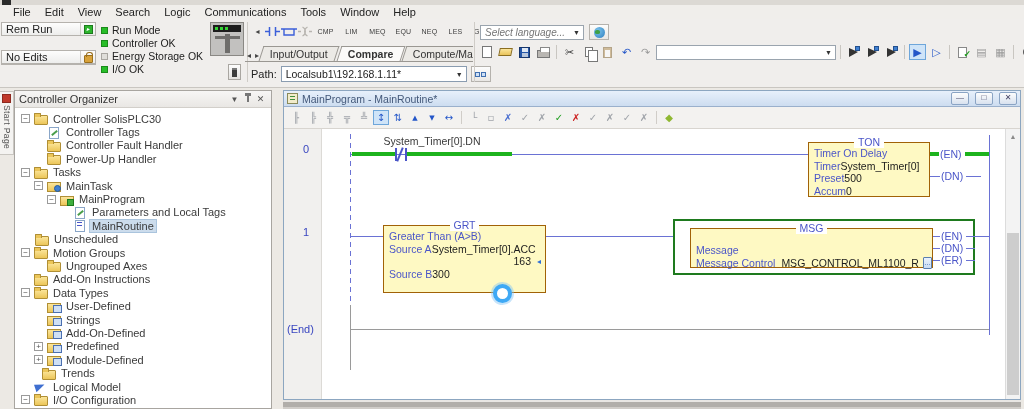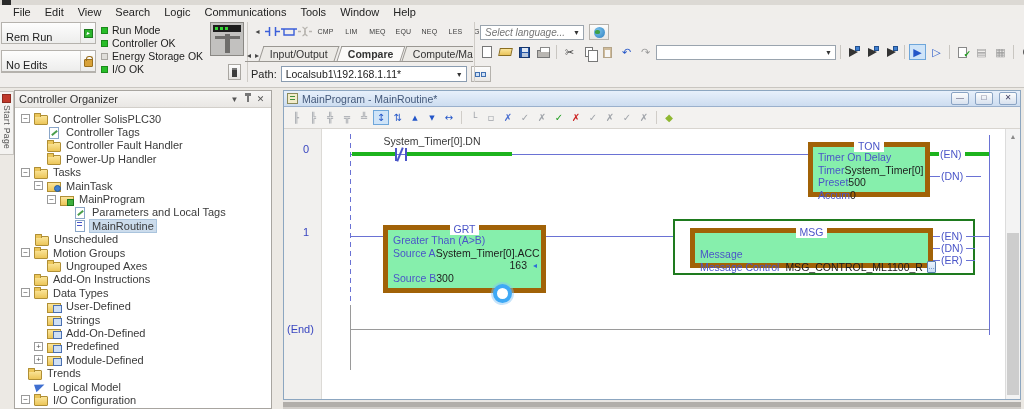--- a/index.html
+++ b/index.html
@@ -7,21 +7,21 @@
   body{position:relative;background:#ece9e4;font-family:"Liberation Sans",sans-serif;-webkit-font-smoothing:antialiased}
   .abs{position:absolute}
 
   
   #app-top{left:0;top:0;width:1024px;height:5px;background:#dcd9d4}
   #app-icon-frag{left:2px;top:0;width:9px;height:5px;background:#2b2b2b}
   #menubar{left:0;top:5px;width:1024px;height:14px;background:#f0eeeb;display:flex;align-items:center;padding-left:6px;font-size:11px;color:#222}
   #menubar span{padding:0 7px;cursor:default}
   #toolband{left:0;top:19px;width:1024px;height:69px;background:#f0eeec;border-bottom:1px solid #c9c6c1}
 
-  .sbox{position:absolute;left:1px;width:95px;height:22px;background:linear-gradient(#fdfdfd,#ededec);border:1px solid #b5b2ad;display:flex;align-items:flex-end;font-size:11px;color:#222}
+  .sbox{position:absolute;left:1px;width:95px;height:14px;background:linear-gradient(#fdfdfd,#ededec);border:1px solid #b5b2ad;display:flex;align-items:flex-start;font-size:11px;color:#222}
   .sbox .t{padding-left:4px;flex:1;white-space:nowrap}
   .sbox .icell{width:15px;height:100%;border-left:1px solid #cfccc7;display:flex;align-items:center;justify-content:center}
   .runico{width:9px;height:9px;background:#2db52d;border:1px solid #1d7a1d;color:#fff;font-size:6px;line-height:7px;text-align:center}
   .farrow{font-size:8px;color:#333}
   .lockico{position:relative;width:9px;height:8px;background:#d8a23a;border:1px solid #9a6f1d;border-radius:1px;margin-top:3px}
   .lockico::before{content:"";position:absolute;left:1px;top:-4px;width:5px;height:4px;border:1px solid #9a6f1d;border-bottom:none;border-radius:3px 3px 0 0}
 
   .ind{position:absolute;left:101px;display:flex;gap:4px;align-items:center;font-size:10.5px;color:#222;white-space:nowrap}
   .led{width:7px;height:7px;border:1px solid #1a8a1a;background:#28bd28}
   .led.off{background:#e0deda;border-color:#a9a6a1}
@@ -142,21 +142,21 @@
   .rnum{position:absolute;font-size:11px;color:#3946c0}
   .wire{position:absolute;height:1px;background:#6a72d4}
   .wire.gr{background:#9a9a9a}
   .gwire{position:absolute;height:4px;background:#1db31d}
   .vline{position:absolute;width:1px;background:#6a72d4}
   .vline.gr{background:#9a9a9a}
   .drail{position:absolute;width:1px;background:repeating-linear-gradient(180deg,#6a72d4 0 5px,transparent 5px 9px)}
   .cbar{position:absolute;width:2px;height:13px;background:#4a55c8}
   .cslash{position:absolute;width:2px;height:15px;background:#4a55c8;transform:rotate(22deg)}
   .tag{position:absolute;font-size:10.5px;color:#3a3a3a;text-align:center;white-space:nowrap}
-  .ibox{position:absolute;border:5px solid #a16207;background:#86efac}
+  .ibox{position:absolute;border:1px solid #a16207;background:#fef9c3}
   .ibox .hd{position:absolute;top:-7px;left:0;right:0;text-align:center;font-size:10.5px}
   .ibox .hd span{background:#fff;padding:0 4px;color:#4a55c8}
   .irow{display:flex;justify-content:flex-start;align-items:center;padding:0 5px;line-height:12.5px;font-size:10.5px;white-space:nowrap}
   .irow .lbl{color:#4a55c8}
   .irow .val{color:#1c1c1c}
   .coil{position:absolute;color:#4a55c8;background:#fff;font-size:10.5px;line-height:10px;padding:0 1px;white-space:nowrap}
   #msg-sel{position:absolute;border:2px solid #1e7a1e}
   .browse-btn{width:16px;height:12px;background:linear-gradient(#eaf2fc,#c8dcf4);border:1px solid #5a7fb0;border-radius:1px;font-size:7px;line-height:9px;text-align:center;color:#2456a8;margin-left:4px}
   #cursor-ring{position:absolute;width:19px;height:19px;border:4px solid #3fa9f5;border-radius:50%;background:#fff;box-shadow:0 0 0 2px rgba(130,195,245,.45)}
   #vscroll{position:absolute;right:0;top:0;bottom:0;width:15px;background:#f3f3f3;border-left:1px solid #dcdcdc}
@@ -453,21 +453,21 @@
     <div class="trow" style="padding-left:19px">
         <span class="exp">+</span>
         <span class="tico ic-dtype"></span>
         <span class="tlabel">Predefined</span>
       </div>
     <div class="trow" style="padding-left:19px">
         <span class="exp">+</span>
         <span class="tico ic-dtype"></span>
         <span class="tlabel">Module-Defined</span>
       </div>
-    <div class="trow" style="padding-left:0">
+    <div class="trow" style="padding-left:14px">
         <span class="exp none"></span>
         <span class="tico ic-folder"></span>
         <span class="tlabel">Trends</span>
       </div>
     <div class="trow" style="padding-left:6px">
         <span class="exp none"></span>
         <span class="tico ic-model"></span>
         <span class="tlabel">Logical Model</span>
       </div>
     <div class="trow" style="padding-left:6px">

